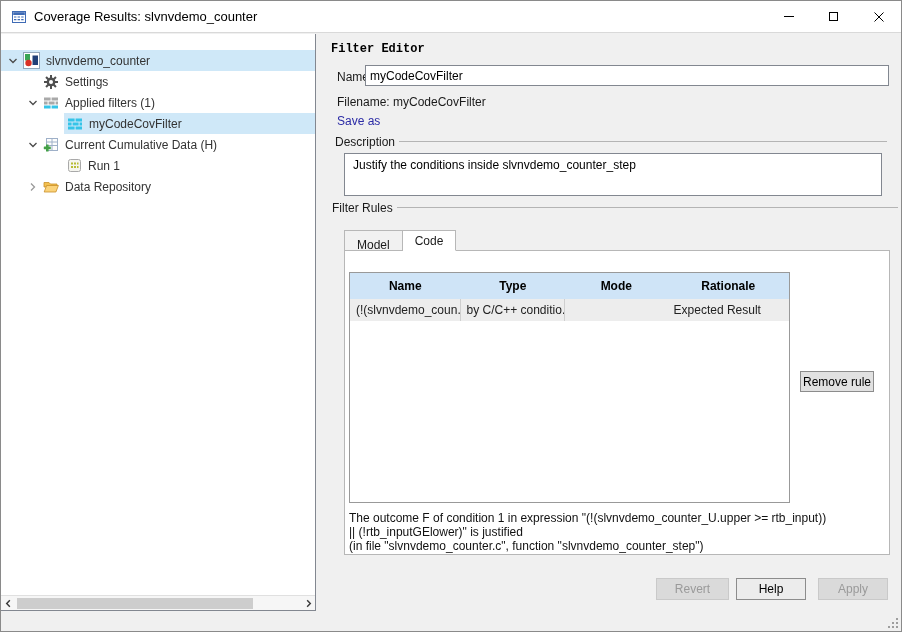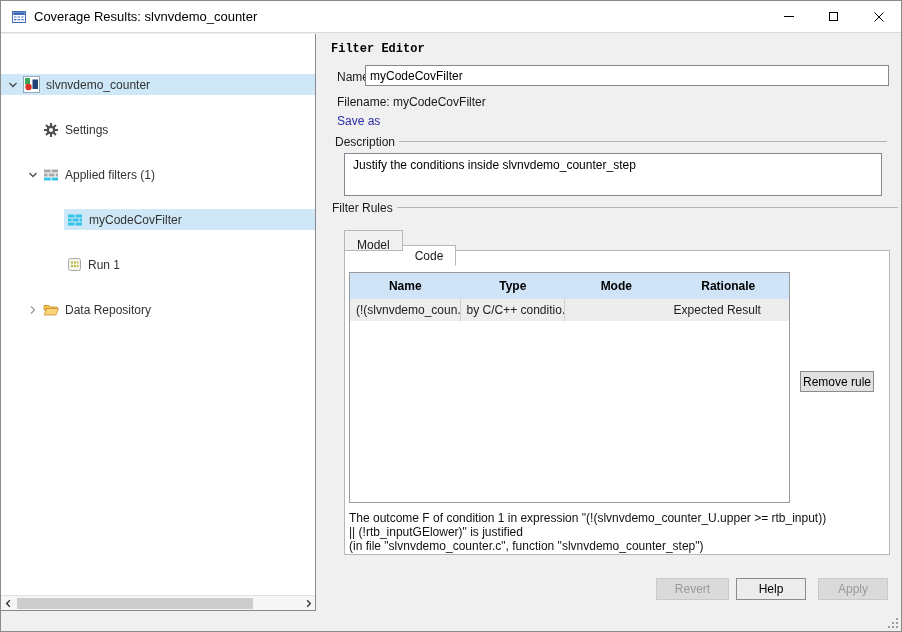--- a/index.html
+++ b/index.html
@@ -32,21 +32,21 @@
   }
   .win-btn.min { right: 90px; } .win-btn.max { right: 45px; } .win-btn.close { right: 0; }
   .glyph-min { width: 10px; height: 1px; background: #000; }
   .glyph-max { width: 9px; height: 9px; border: 1px solid #000; }
   
   .tree-panel {
     position: absolute; left: 0; top: 33px; width: 315px; height: 577px;
     background: #fff; border-right: 1px solid #828790; border-bottom: 1px solid #828790;
     padding-top: 16px; overflow: hidden;
   }
-  .tree-row { height: 21px; display: flex; align-items: center; color: #333; white-space: nowrap; margin-top: 24px; }
+  .tree-row { height: 21px; display: flex; align-items: center; color: #333; white-space: nowrap; }
   .tree-row.lv0 { padding-left: 5px; }
   .tree-row.lv1 { padding-left: 25px; }
   .tree-row.lv2 { padding-left: 63px; }
   .tree-row.sel-full { background: #cfe8f8; }
   .chev-slot { width: 14px; display: flex; align-items: center; justify-content: center; flex: none; }
   .tree-icon { flex: none; margin: 0 6px 0 3px; display: flex; }
   .row-body { display: flex; align-items: center; flex: 1; height: 100%; }
   .row-body.sel-part { background: #cfe8f8; }
   
   .hscroll {
@@ -79,21 +79,21 @@
   }
   .rules-label { left: 15px; top: 167px; }
   .rules-line { position: absolute; left: 80px; right: 3px; top: 173px; height: 1px; background: #b4b4b4; }
   
   .tabs { position: absolute; left: 27px; top: 196px; display: flex; }
   .tab {
     height: 30px; padding: 0 12px; display: flex; align-items: center; justify-content: center;
     border: 1px solid #b7b7b7; background: #f1f1f1; position: relative;
   }
   .tab.active { background: #fff; border-bottom: 1px solid #fff; z-index: 3; height: 21px; }
-  .tab + .tab { border-left: none; margin-top: 15px; }
+  .tab + .tab { border-left: none; }
   
   .tab-panel {
     position: absolute; left: 27px; top: 216px; width: 546px; height: 305px;
     background: #fff; border: 1px solid #b7b7b7; z-index: 2;
   }
   
   .rules-table { position: absolute; left: 4px; top: 21px; width: 441px; height: 231px; border: 1px solid #999; background: #fff; }
   .thead { display: flex; height: 26px; background: #cfe4f7; font-weight: bold; color: #000; }
   .thead .th { display: flex; align-items: center; justify-content: center; }
   .trow { display: flex; height: 22px; background: #ededed; align-items: stretch; }
@@ -227,20 +227,40 @@
                 <rect x="12.6" y="6.5" width="2.4" height="3"></rect>
               <rect x="1" y="10.5" width="6.6" height="3"></rect>
                 <rect x="8.6" y="10.5" width="6.4" height="3"></rect>
             </g>
           </svg>
         </span>
         <span>myCodeCovFilter</span>
       </div>
     </div>
 
+    <div class="tree-row lv1">
+      <span class="chev-slot">
+        <svg width="10" height="10" viewBox="0 0 10 10">
+            <path d="M1.5 3 L5 6.5 L8.5 3" fill="none" stroke="#4a4a4a" stroke-width="1.3"></path>
+          </svg>
+      </span>
+      <span class="tree-icon">
+        <svg width="16" height="16" viewBox="0 0 16 16">
+          <rect x="3.5" y="1.5" width="11" height="12" fill="#fdfdfd" stroke="#9eb0c8"></rect>
+          <line x1="3.5" y1="5" x2="14.5" y2="5" stroke="#9eb0c8"></line>
+          <line x1="3.5" y1="8.5" x2="14.5" y2="8.5" stroke="#9eb0c8"></line>
+          <line x1="9" y1="1.5" x2="9" y2="13.5" stroke="#9eb0c8"></line>
+          <g fill="#43a047">
+            <rect x="0.8" y="9.6" width="7" height="2.6" rx="0.5"></rect>
+            <rect x="3" y="7.4" width="2.6" height="7" rx="0.5"></rect>
+          </g>
+        </svg>
+      </span>
+      <span>Current Cumulative Data (H)</span>
+    </div>
 
     <div class="tree-row lv2">
       <div class="row-body">
         <span class="tree-icon">
           <svg width="15" height="15" viewBox="0 0 15 15">
             <rect x="1.5" y="1.5" width="12" height="12" rx="2" fill="#f5f5ef" stroke="#a9a9a9"></rect>
             <g fill="#b8bc34">
               <rect x="4" y="4.5" width="2" height="2"></rect>
                 <rect x="7" y="4.5" width="2" height="2"></rect>
                 <rect x="10" y="4.5" width="1.5" height="2"></rect>

